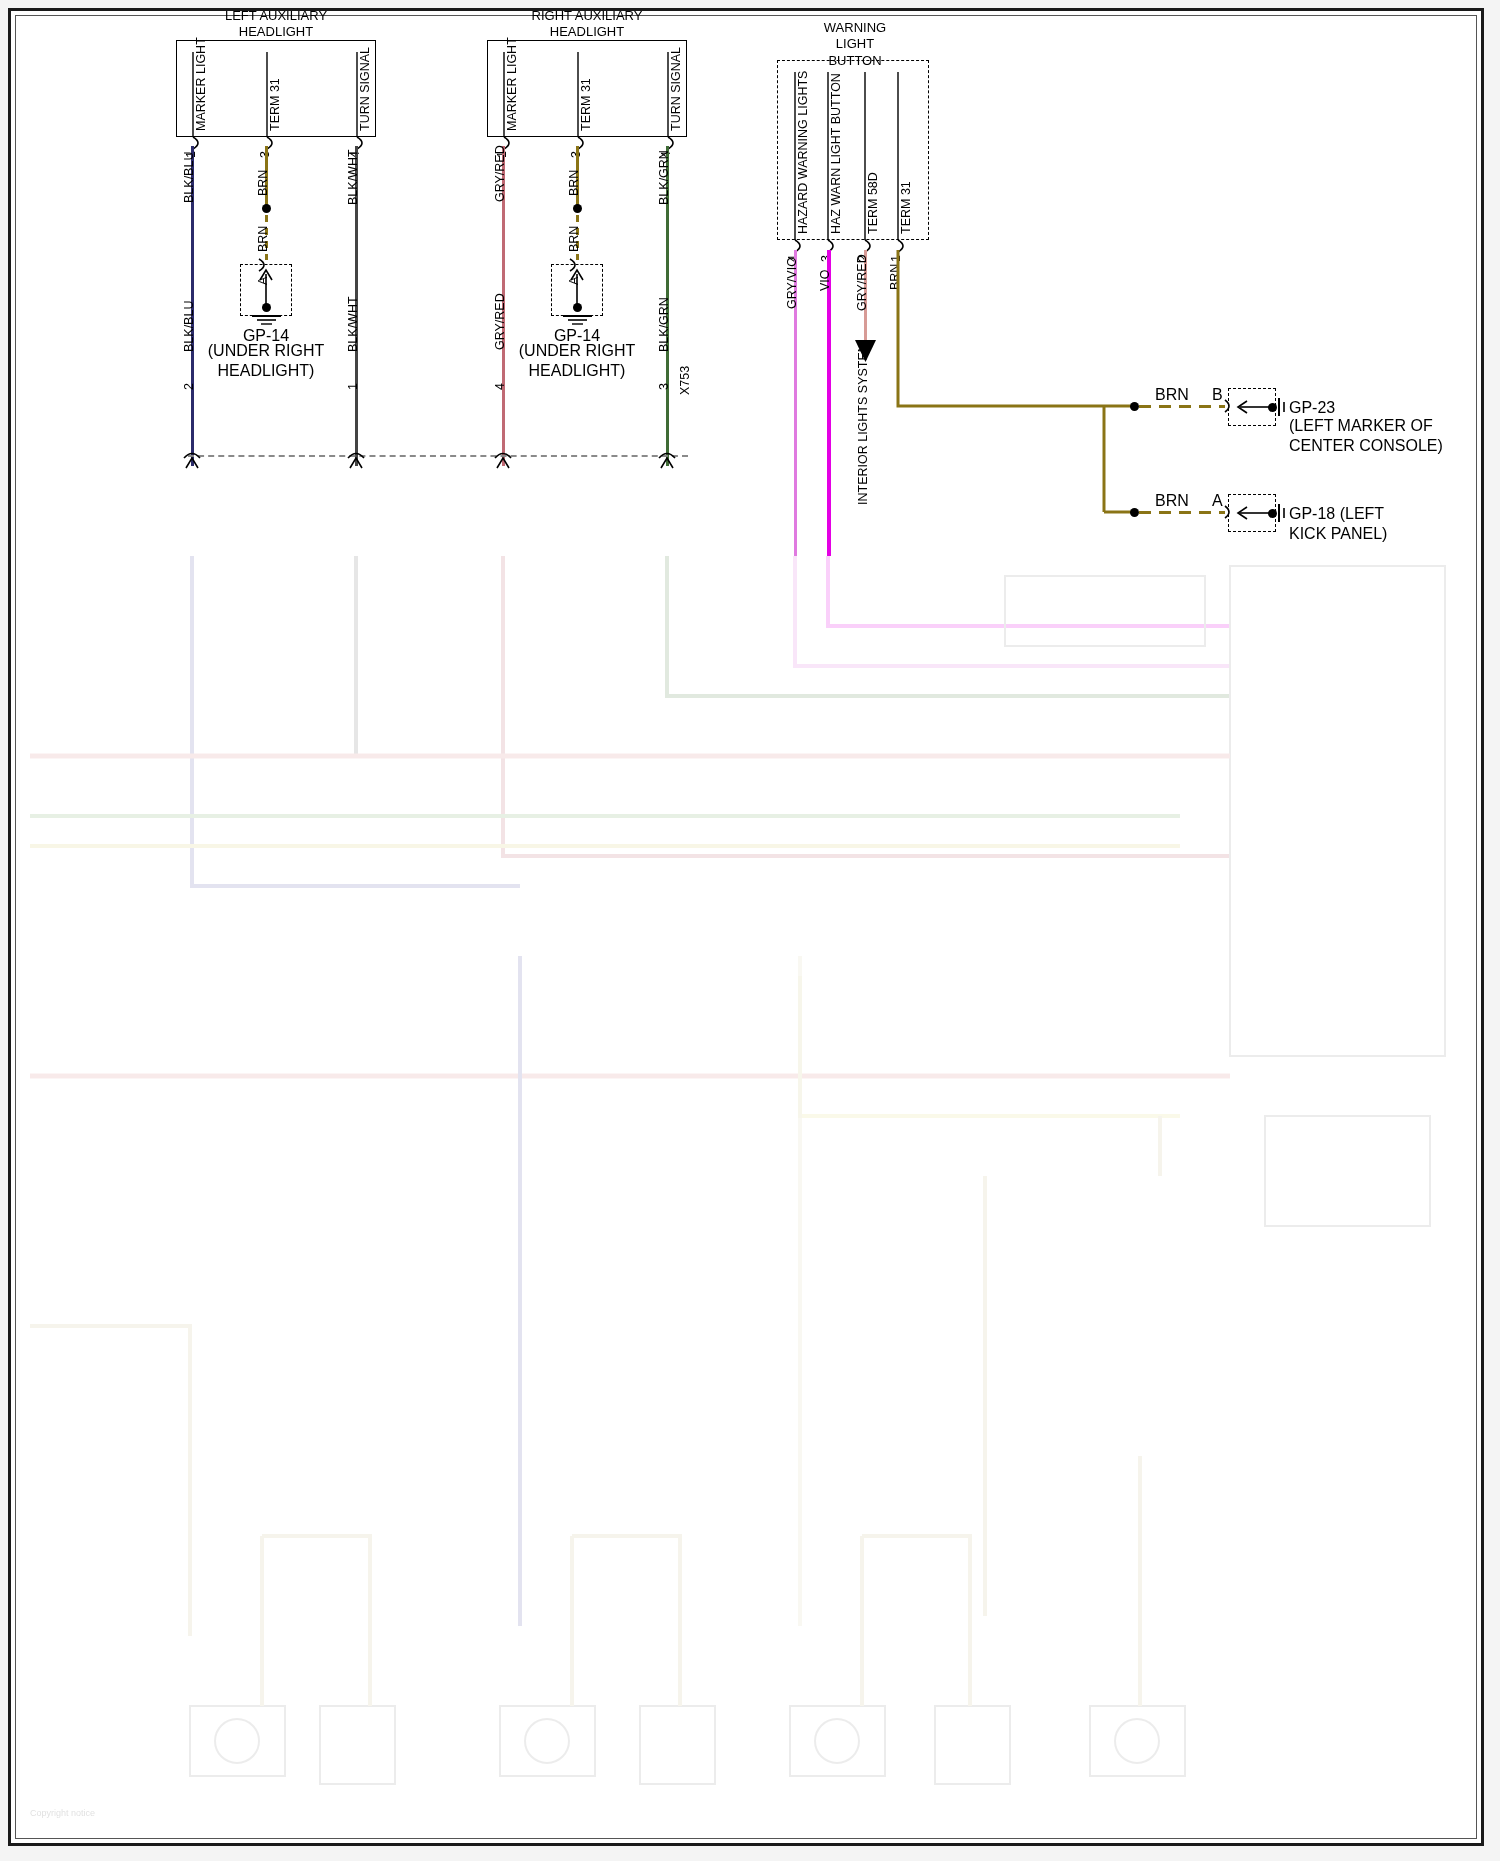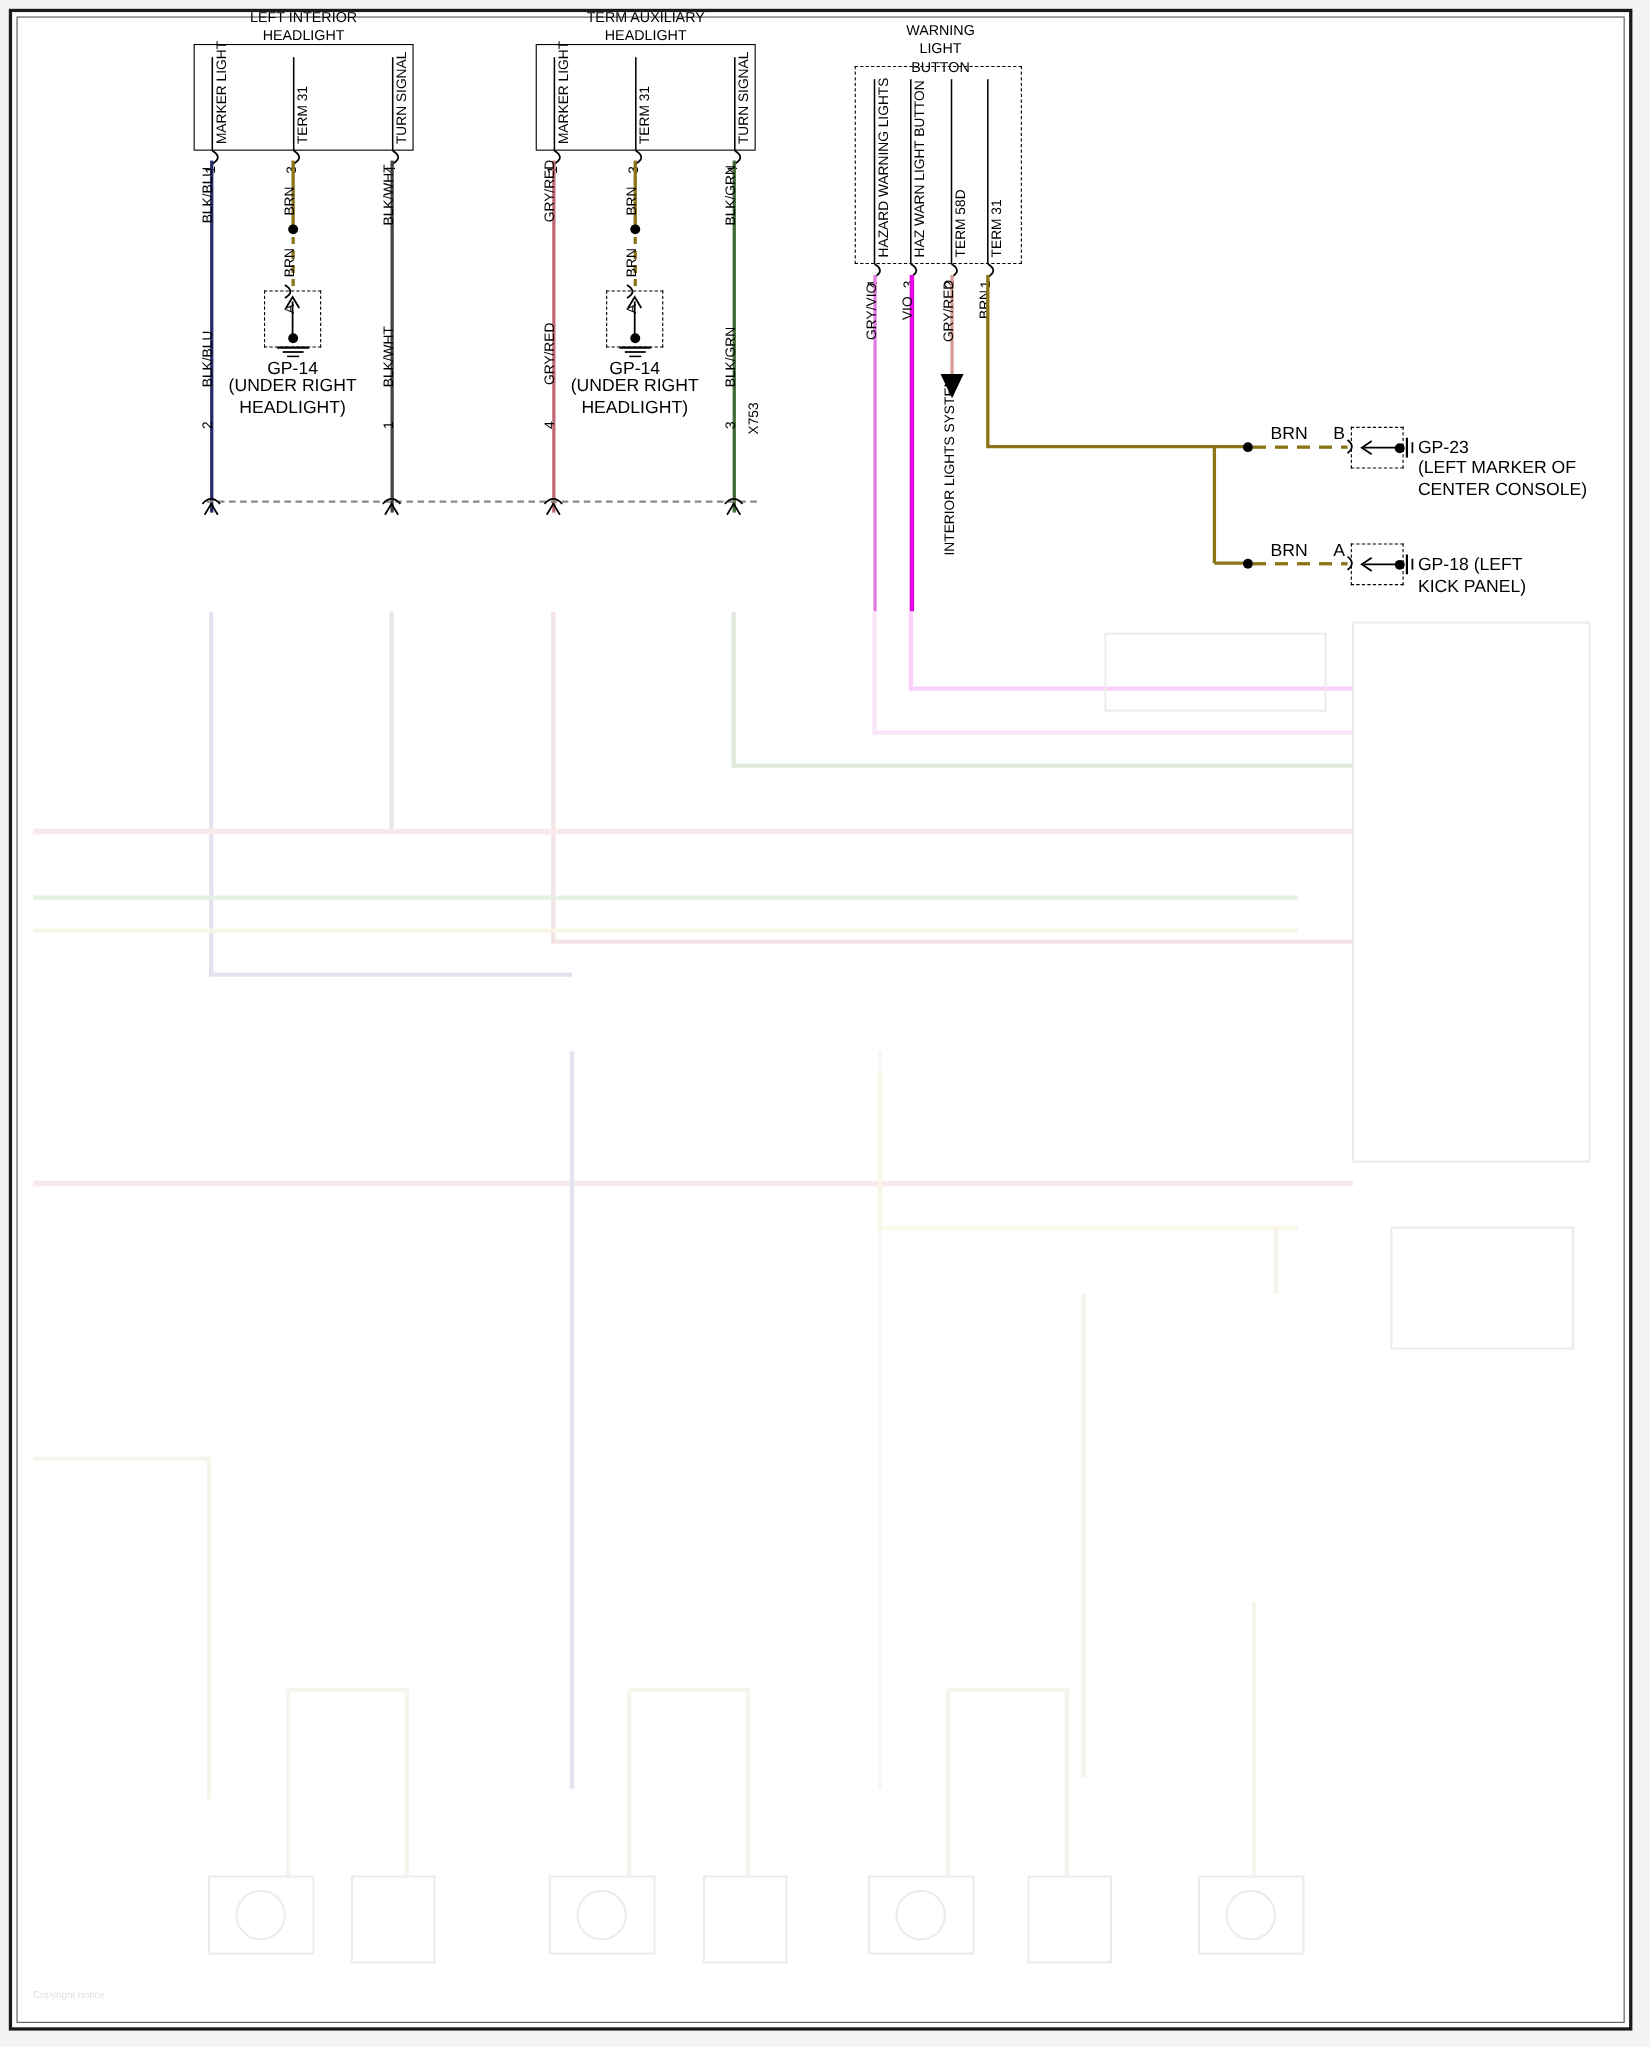--- a/index.html
+++ b/index.html
@@ -39,21 +39,21 @@
 <body>
 
 <div id="page">
 
   <div id="sheet">
     <div id="sheet-inner"></div>
   </div>
 
   <div id="active">
 
-    <div class="lbl c" style="left:176px;top:8px;width:200px;font-size:13px;">LEFT INTERIOR
+    <div class="lbl c" style="left:176px;top:8px;width:200px;font-size:13px;">LEFT AUXILIARY
 HEADLIGHT</div>
 
     <div class="box" style="left:176px;top:40px;width:200px;height:97px;"></div>
 
     <div class="vlbl" style="left:194px;top:131px;">MARKER LIGHT</div>
     <div class="vlbl" style="left:268px;top:131px;">TERM 31</div>
     <div class="vlbl" style="left:358px;top:131px;">TURN SIGNAL</div>
 
     <svg class="sv" style="left:0;top:0;width:1500px;height:560px;">
 
@@ -93,21 +93,21 @@
       <polyline points="260,280 266,270 272,280" stroke="#000" stroke-width="1.6" fill="none"></polyline>
       <line x1="252" y1="316" x2="281" y2="316" stroke="#000" stroke-width="2"></line>
       <line x1="257" y1="320" x2="276" y2="320" stroke="#000" stroke-width="1.6"></line>
       <line x1="261" y1="324" x2="272" y2="324" stroke="#000" stroke-width="1.4"></line>
     </svg>
     <div class="dot" style="left:262px;top:303px;"></div>
     <div class="lbl c" style="left:200px;top:326px;width:132px;">GP-14</div>
     <div class="lbl c" style="left:195px;top:341px;width:142px;">(UNDER RIGHT
 HEADLIGHT)</div>
 
-    <div class="lbl c" style="left:487px;top:8px;width:200px;font-size:13px;">TERM AUXILIARY
+    <div class="lbl c" style="left:487px;top:8px;width:200px;font-size:13px;">RIGHT AUXILIARY
 HEADLIGHT</div>
 
     <div class="box" style="left:487px;top:40px;width:200px;height:97px;"></div>
 
     <div class="vlbl" style="left:505px;top:131px;">MARKER LIGHT</div>
     <div class="vlbl" style="left:579px;top:131px;">TERM 31</div>
     <div class="vlbl" style="left:669px;top:131px;">TURN SIGNAL</div>
 
     <svg class="sv" style="left:0;top:0;width:1500px;height:560px;">
       <path d="M504,137 q10,6 0,12" stroke="#000" stroke-width="1.6" fill="none"></path>

